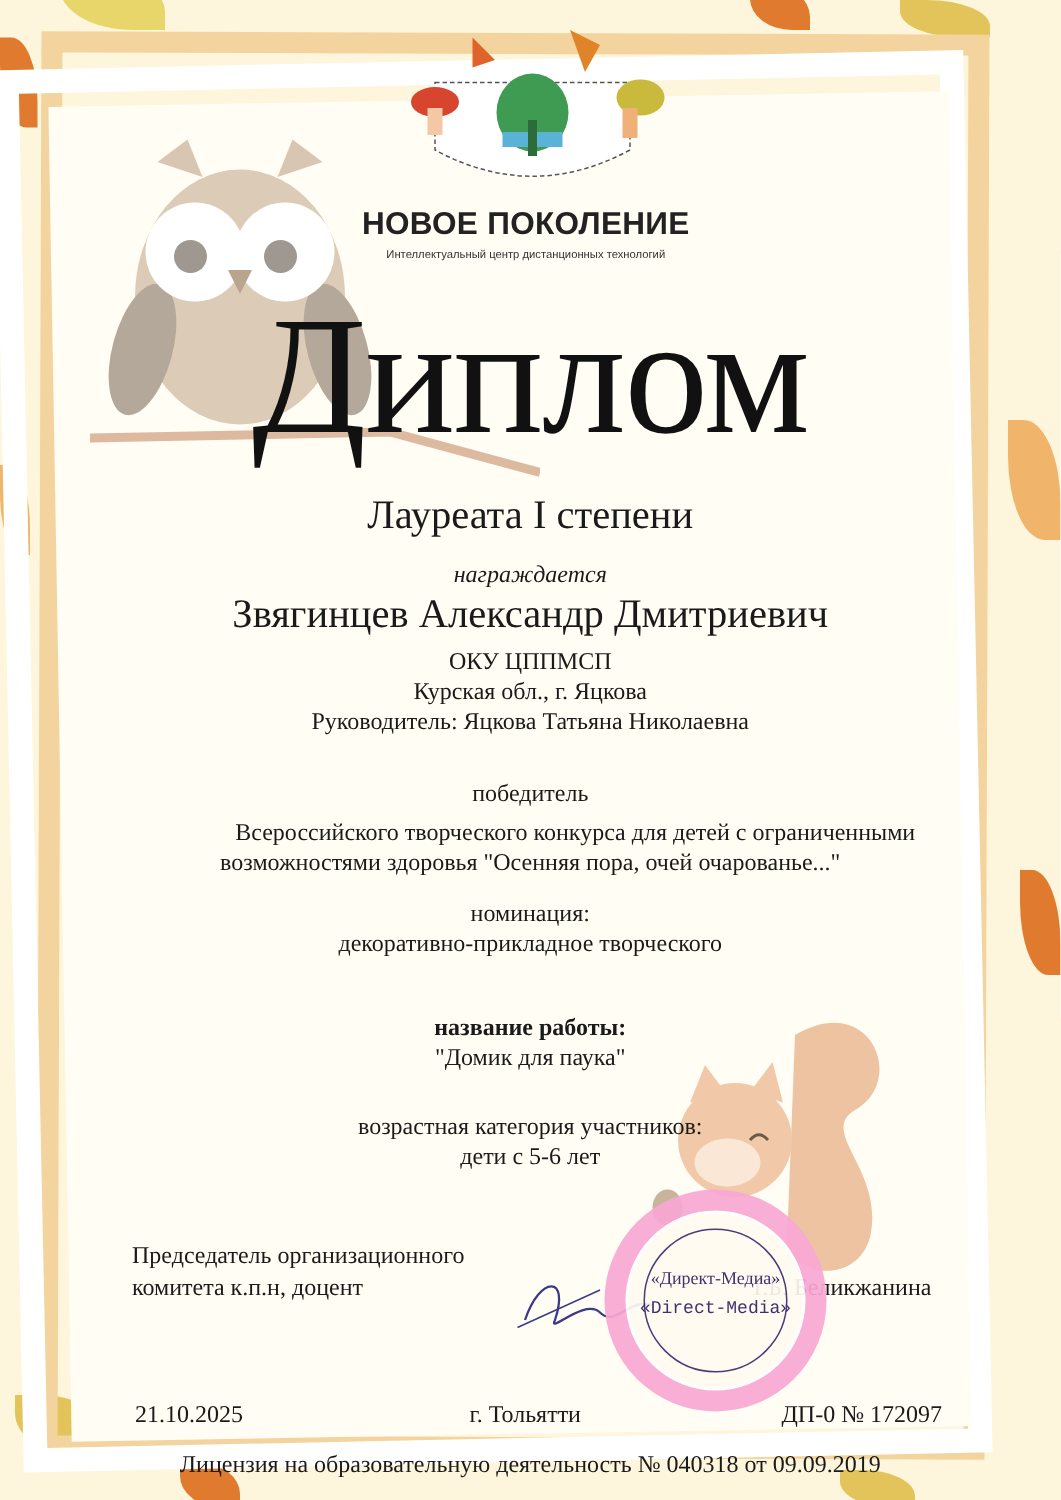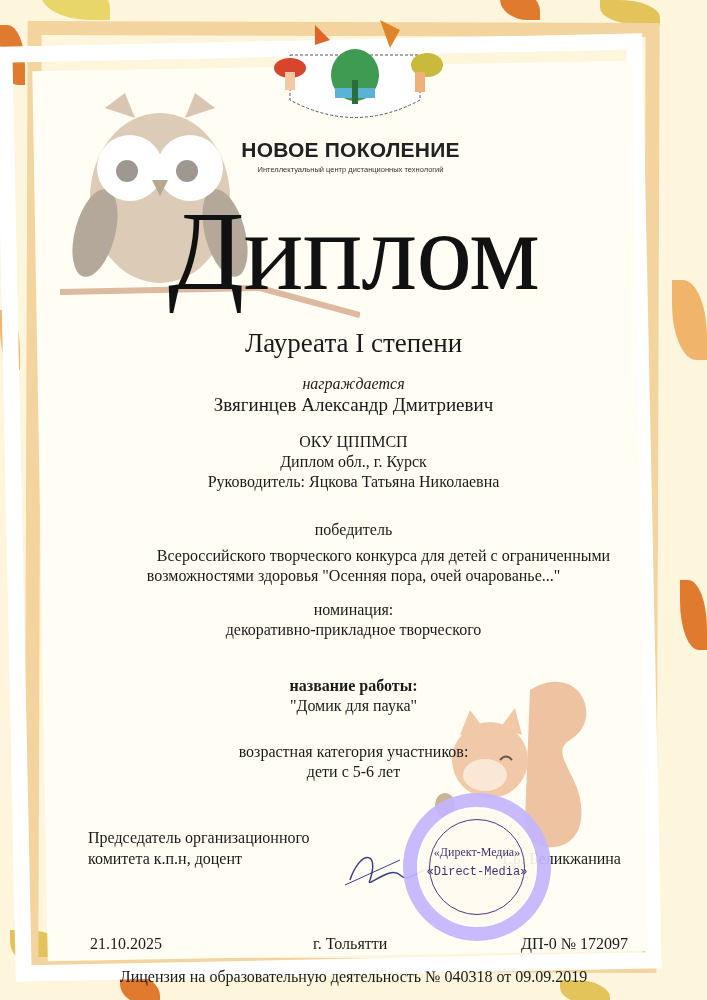--- a/index.html
+++ b/index.html
@@ -29,24 +29,24 @@
     font-family: "Liberation Sans", "DejaVu Sans", sans-serif;
     font-weight: bold; font-size: 21px; color: #222; letter-spacing: 0.2px;
   }
   .logo-sub {
     font-family: "Liberation Sans", "DejaVu Sans", sans-serif;
     font-size: 7.5px; color: #333;
   }
   .title { font-size: 112px; line-height: 1; color: #111; letter-spacing: -1px; }
   .subtitle { font-size: 27px; }
   .txt16 { font-size: 16px; line-height: 20px; }
-  .name { font-size: 19px; }
+  .name { font-size: 27px; }
   .stamp {
     position: absolute; left: 403px; top: 793px; width: 148px; height: 148px;
-    border-radius: 50%; background: #c4b5fd; opacity: 0.92;
+    border-radius: 50%; background: #f9a8d4; opacity: 0.92;
   }
   .stamp-inner {
     position: absolute; left: 14px; top: 14px; width: 120px; height: 120px;
     border-radius: 50%; border: 2px solid #fff; background: #fffbf0;
   }
   .stamp-core {
     position: absolute; left: 10px; top: 10px; width: 96px; height: 96px;
     border-radius: 50%; border: 1.5px solid #3b2b70;
   }
   .stamp-label {
@@ -121,21 +121,21 @@
 </div>
 <div class="center-text logo-title" style="top:138px;left:-3px;">НОВОЕ ПОКОЛЕНИЕ</div>
 <div class="center-text logo-sub" style="top:165px;left:-3px;">Интеллектуальный центр дистанционных технологий</div>
 
 <div class="center-text title" style="top:195px;">Диплом</div>
 <div class="center-text subtitle" style="top:328px;">Лауреата I степени</div>
 
 <div class="center-text txt16" style="top:374px;font-style:italic;">награждается</div>
 <div class="center-text name" style="top:394px;">Звягинцев Александр Дмитриевич</div>
 <div class="center-text txt16" style="top:432px;">ОКУ ЦППМСП</div>
-<div class="center-text txt16" style="top:452px;">Диплом обл., г.  Курск</div>
+<div class="center-text txt16" style="top:452px;">Курская обл., г.  Яцкова</div>
 <div class="center-text txt16" style="top:472px;">Руководитель: Яцкова Татьяна Николаевна</div>
 
 <div class="center-text txt16" style="top:520px;">победитель</div>
 <div class="center-text txt16" style="top:546px;margin-left:30px;">Всероссийского творческого конкурса для детей с ограниченными</div>
 <div class="center-text txt16" style="top:566px;">возможностями здоровья "Осенняя пора, очей очарованье..."</div>
 
 <div class="center-text txt16" style="top:600px;">номинация:</div>
 <div class="center-text txt16" style="top:620px;">декоративно-прикладное творческого</div>
 
 <div class="center-text txt16" style="top:676px;font-weight:bold;">название работы:</div>

